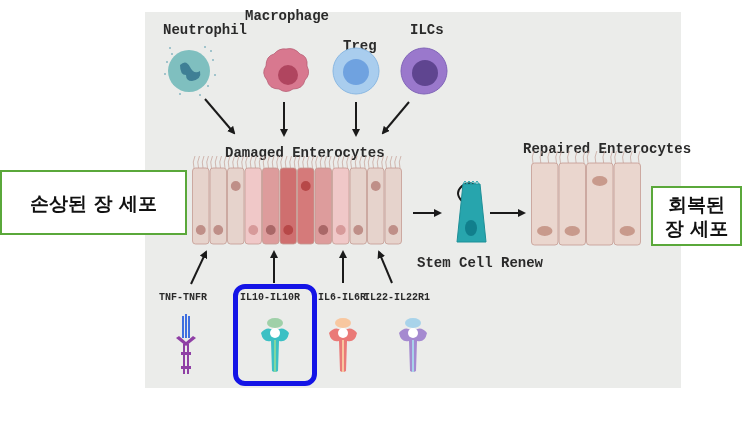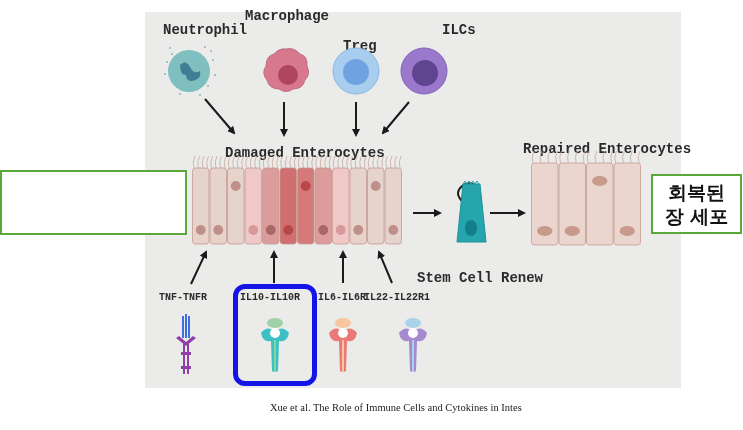--- a/index.html
+++ b/index.html
@@ -15,25 +15,25 @@
   svg { position:absolute; left:0; top:0; }
 </style>
 </head>
 <body>
 
 <div class="panel"></div>
 
 <div class="lbl cell-label" style="left:163px;top:22px;">Neutrophil</div>
 <div class="lbl cell-label" style="left:245px;top:8px;">Macrophage</div>
 <div class="lbl cell-label" style="left:343px;top:38px;">Treg</div>
-<div class="lbl cell-label" style="left:410px;top:22px;margin-left:32px;">ILCs</div>
+<div class="lbl cell-label" style="left:410px;top:22px;">ILCs</div>
 
 <div class="lbl section-label" style="left:225px;top:145px;">Damaged Enterocytes</div>
 <div class="lbl section-label" style="left:505px;top:141px;padding-left:18px;">Repaired Enterocytes</div>
-<div class="lbl section-label" style="left:417px;top:270px;">Stem Cell Renew</div>
+<div class="lbl section-label" style="left:417px;top:255px;">Stem Cell Renew</div>
 
 <div class="lbl receptor-label" style="left:159px;top:292px;">TNF-TNFR</div>
 <div class="lbl receptor-label" style="left:240px;top:292px;">IL10-IL10R</div>
 <div class="lbl receptor-label" style="left:318px;top:292px;">IL6-IL6R</div>
 <div class="lbl receptor-label" style="left:364px;top:292px;">IL22-IL22R1</div>
 
 <svg width="743" height="430" viewBox="0 0 743 430">
   <defs>
     <marker id="ah" markerWidth="8" markerHeight="8" refX="6" refY="4" orient="auto" markerUnits="userSpaceOnUse">
       <path d="M0,0 L8,4 L0,8 Z" fill="#1a1a1a"></path>
@@ -229,21 +229,21 @@
     <ellipse cx="0" cy="323" rx="8" ry="5" fill="#a8d3ea"></ellipse>
     <path d="M-14,333 q6,-8 14,-2 q8,-6 14,2 q-2,10 -10,8 l-1,30 q-3,2 -6,0 l-1,-30 q-8,2 -10,-8z" fill="#a58ad0"></path>
     <circle cx="0" cy="333" r="5" fill="#ffffff"></circle>
     <rect x="-1" y="340" width="2" height="32" fill="#a8d3ea"></rect>
   </g>
 </svg>
 
 <div class="highlight"></div>
 
 <div class="kbox" style="left:0;top:170px;width:187px;height:65px;">
+  <div>손상된 장 세포</div>
 </div>
-<div class="kbox" style="left:651px;top:174px;width:91px;height:60px;">
+<div class="kbox" style="left:651px;top:186px;width:91px;height:60px;">
   <div>회복된</div>
   <div>장 세포</div>
 </div>
 
 <div class="citation">
-  <div>Xue et al. The Role of Immune Cells and Cytokines in Intes</div>
 </div>
 
 </body></html>

